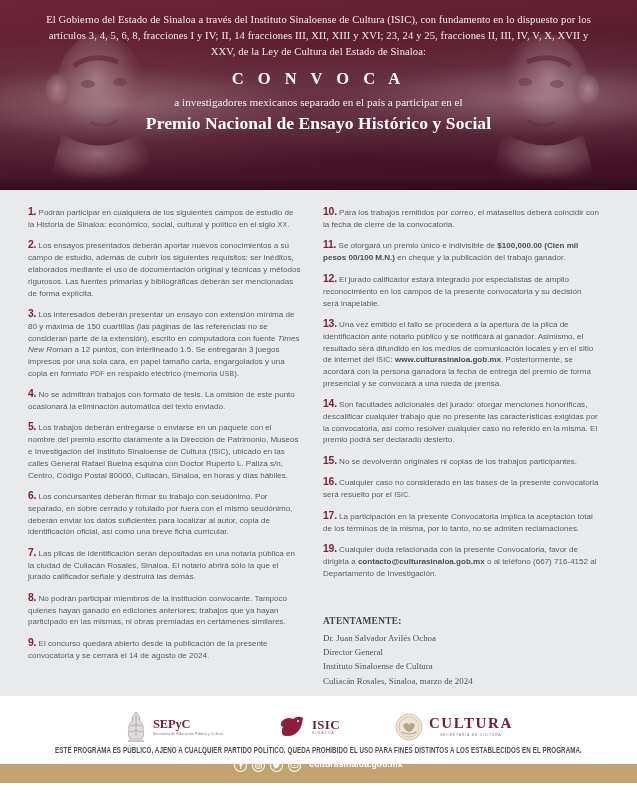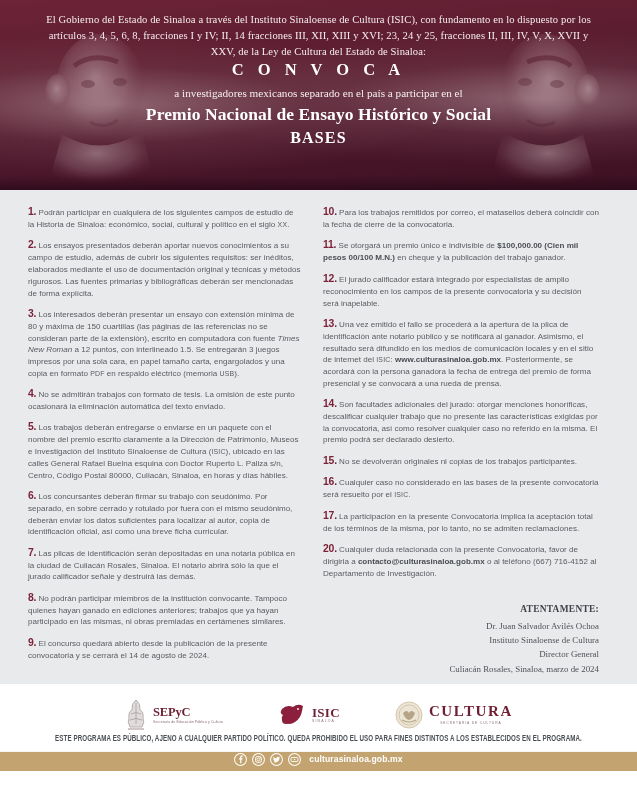--- a/index.html
+++ b/index.html
@@ -36,21 +36,21 @@
 
   .hdr-text { position:relative; z-index:3; padding:12px 46px 0 46px; text-align:center; color:#f4e9ec; }
   .hdr-lead {
     font-family:"Liberation Serif", serif;
     font-size:10.6px; line-height:1.52; letter-spacing:0.1px;
     color:#f6eef0;
   }
   .hdr-convoca {
     font-family:"Liberation Serif", serif;
     font-weight:bold; font-size:16.5px; letter-spacing:5px;
-    margin-top:0; color:#ffffff;text-align:center;
+    margin-top:9px; color:#ffffff;text-align:center;
   }
   .hdr-sub {
     font-family:"Liberation Serif", serif;
     font-size:11.2px; margin-top:7px; color:#f6eef0;
   }
   .hdr-title1 {
     font-family:Liberation Serif, serif;
     font-weight:bold; font-size:17.5px; margin-top:5px; color:#ffffff; letter-spacing:0.1px;
   }
   .hdr-title2 {
@@ -91,22 +91,22 @@
     font-weight:bold;
     color:#7b2239;
     font-size:10.4px;
     letter-spacing:-0.2px;
   }
   .b { font-weight:bold; color:#4a4e54; }
   .it { font-style:italic; }
   .sc { font-size:6.9px; letter-spacing:0.2px; }
 
   .signoff {
-    margin-top:24px;
-    text-align:right;
+    margin-top:36px;
+    text-align:left;
     font-family:"Liberation Serif", serif;
     color:#4f5258;
   }
   .signoff .at {
     font-weight:bold; font-size:9.4px; color:#3f4248; letter-spacing:0.3px;
     margin-bottom:5px;
   }
   .signoff .ln { font-size:8.9px; line-height:1.62; }
 
   
@@ -139,21 +139,21 @@
     letter-spacing:0.1px;
     color:#4a4e54;
     padding-bottom:7px;
     transform:scaleY(1.35);
     transform-origin:center top;
   }
   .goldbar {
     flex:0 0 auto;
     height:24px;
     background:#c3a470;
-    display:flex; align-items:center; justify-content:center;
+    display:flex; align-items:flex-start; justify-content:center;
     gap:5px;
   }
   .goldbar .sico { display:block; }
   .goldbar .url {
     font-family:"Liberation Sans", sans-serif;
     font-weight:bold;
     font-size:8.6px;
     color:#ffffff;
     margin-left:3px;
     letter-spacing:0.1px;
@@ -202,21 +202,20 @@
         <ellipse cx="90" cy="56" rx="7" ry="4" fill="#3d0f1f" opacity="0.45"></ellipse>
         <path d="M60 96 Q74 104 88 94" stroke="#3d0f1f" stroke-width="3" fill="none" opacity="0.4"></path>
       </svg>
     </div>
 
     <div class="hdr-text">
       <div class="hdr-lead">El Gobierno del Estado de Sinaloa a través del Instituto Sinaloense de Cultura (ISIC), con fundamento en lo dispuesto por los artículos 3, 4, 5, 6, 8, fracciones I y IV; II, 14 fracciones III, XII, XIII y XVI; 23, 24 y 25, fracciones II, III, IV, V, X, XVII y XXV, de la Ley de Cultura del Estado de Sinaloa:</div>
       <div class="hdr-convoca">C O N V O C A</div>
       <div class="hdr-sub">a investigadores mexicanos separado en el país a participar en el</div>
       <div class="hdr-title1">Premio Nacional de Ensayo Histórico y Social</div>
-      <div class="hdr-bases">BASES</div>
     </div>
   </div>
 
   <div class="body">
 
     <div class="col left">
       <div class="item"><span class="num">1.</span> <span>Podrán participar en cualquiera de los siguientes campos de estudio de la Historia de Sinaloa: económico, social, cultural y político en el siglo <span class="sc">XX</span>.</span></div>
       <div class="item"><span class="num">2.</span> <span>Los ensayos presentados deberán aportar nuevos conocimientos a su campo de estudio, además de cubrir los siguientes requisitos: ser inéditos, elaborados mediante el uso de documentación original y técnicas y métodos rigurosos. Las fuentes primarias y bibliográficas deberán ser mencionadas de forma explícita.</span></div>
       <div class="item"><span class="num">3.</span> <span>Los interesados deberán presentar un ensayo con extensión mínima de 80 y máxima de 150 cuartillas (las páginas de las referencias no se consideran parte de la extensión), escrito en computadora con fuente <span class="it">Times New Roman</span> a 12 puntos, con interlineado 1.5. Se entregarán 3 juegos impresos por una sola cara, en papel tamaño carta, engargolados y una copia en formato <span class="sc">PDF</span> en respaldo eléctrico (memoria <span class="sc">USB</span>).</span></div>
       <div class="item"><span class="num">4.</span> <span>No se admitirán trabajos con formato de tesis. La omisión de este punto ocasionará la eliminación automática del texto enviado.</span></div>
@@ -229,27 +228,27 @@
 
     <div class="col right">
       <div class="item"><span class="num">10.</span> <span>Para los trabajos remitidos por correo, el matasellos deberá coincidir con la fecha de cierre de la convocatoria.</span></div>
       <div class="item"><span class="num">11.</span> <span>Se otorgará un premio único e indivisible de <span class="b">$100,000.00 (Cien mil pesos 00/100 M.N.)</span> en cheque y la publicación del trabajo ganador.</span></div>
       <div class="item"><span class="num">12.</span> <span>El jurado calificador estará integrado por especialistas de amplio reconocimiento en los campos de la presente convocatoria y su decisión será inapelable.</span></div>
       <div class="item"><span class="num">13.</span> <span>Una vez emitido el fallo se procederá a la apertura de la plica de identificación ante notario público y se notificará al ganador. Asimismo, el resultado será difundido en los medios de comunicación locales y en el sitio de internet del <span class="sc">ISIC</span>: <span class="b">www.culturasinaloa.gob.mx</span>. Posteriormente, se acordará con la persona ganadora la fecha de entrega del premio de forma presencial y se convocará a una rueda de prensa.</span></div>
       <div class="item"><span class="num">14.</span> <span>Son facultades adicionales del jurado: otorgar menciones honoríficas, descalificar cualquier trabajo que no presente las características exigidas por la convocatoria, así como resolver cualquier caso no referido en la misma. El premio podrá ser declarado desierto.</span></div>
       <div class="item"><span class="num">15.</span> <span>No se devolverán originales ni copias de los trabajos participantes.</span></div>
       <div class="item"><span class="num">16.</span> <span>Cualquier caso no considerado en las bases de la presente convocatoria será resuelto por el <span class="sc">ISIC</span>.</span></div>
       <div class="item"><span class="num">17.</span> <span>La participación en la presente Convocatoria implica la aceptación total de los términos de la misma, por lo tanto, no se admiten reclamaciones.</span></div>
-      <div class="item"><span class="num">20.</span> <span>Cualquier duda relacionada con la presente Convocatoria, favor de dirigirla a <span class="b">contacto@culturasinaloa.gob.mx</span> o al teléfono (667) 716-4152 al Departamento de Investigación.</span></div>
+      <div class="item"><span class="num">19.</span> <span>Cualquier duda relacionada con la presente Convocatoria, favor de dirigirla a <span class="b">contacto@culturasinaloa.gob.mx</span> o al teléfono (667) 716-4152 al Departamento de Investigación.</span></div>
 
       <div class="signoff">
         <div class="at">ATENTAMENTE:</div>
         <div class="ln">Dr. Juan Salvador Avilés Ochoa</div>
+        <div class="ln">Director General</div>
         <div class="ln">Instituto Sinaloense de Cultura</div>
-        <div class="ln">Director General</div>
         <div class="ln">Culiacán Rosales, Sinaloa, marzo de 2024</div>
       </div>
     </div>
   </div>
 
   <div class="footer-logos">
 
     <div class="logo sepyc">
       <svg width="24" height="34" viewBox="0 0 24 34">
         <g fill="none" stroke="#9b8f92" stroke-width="0.8" opacity="0.85">

